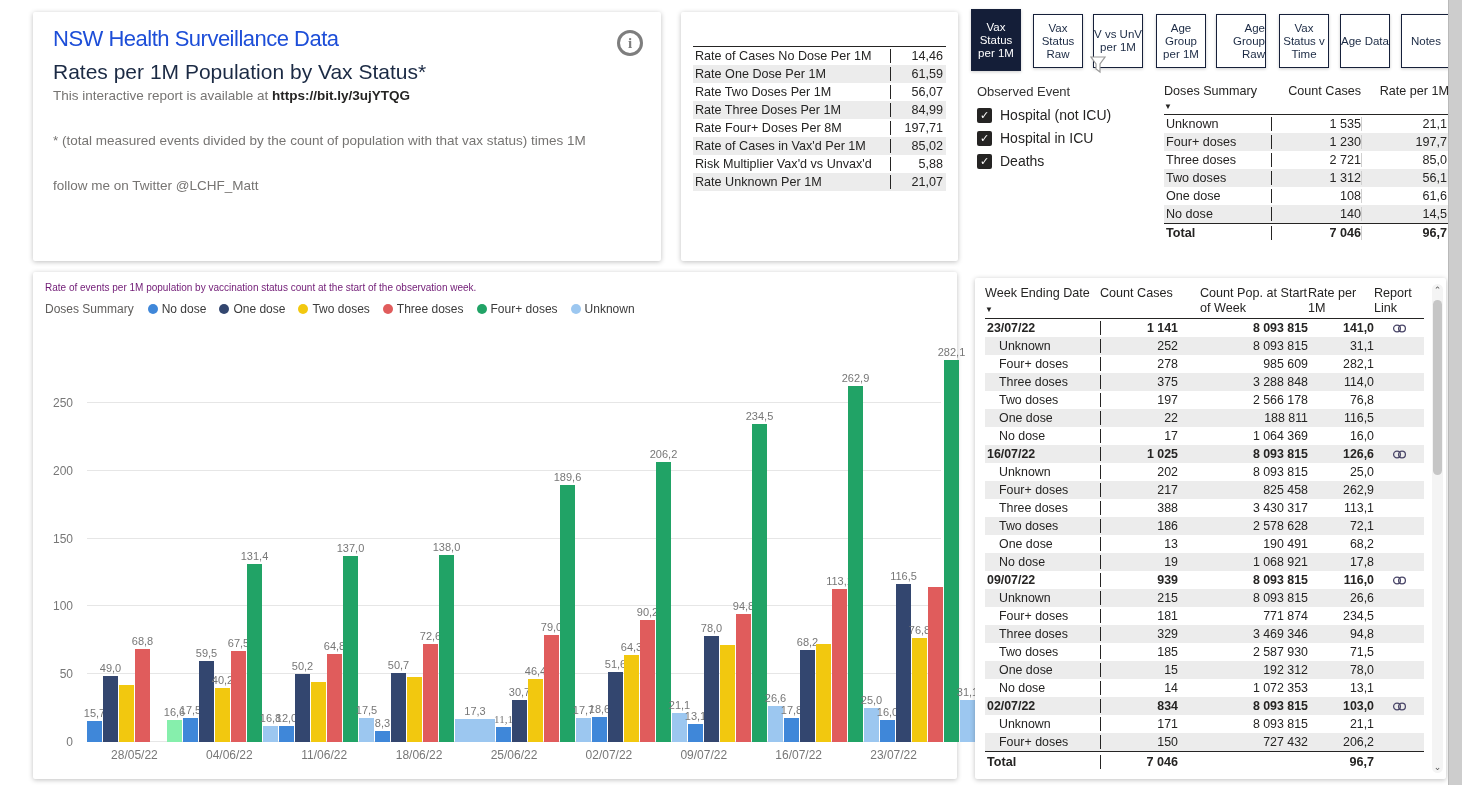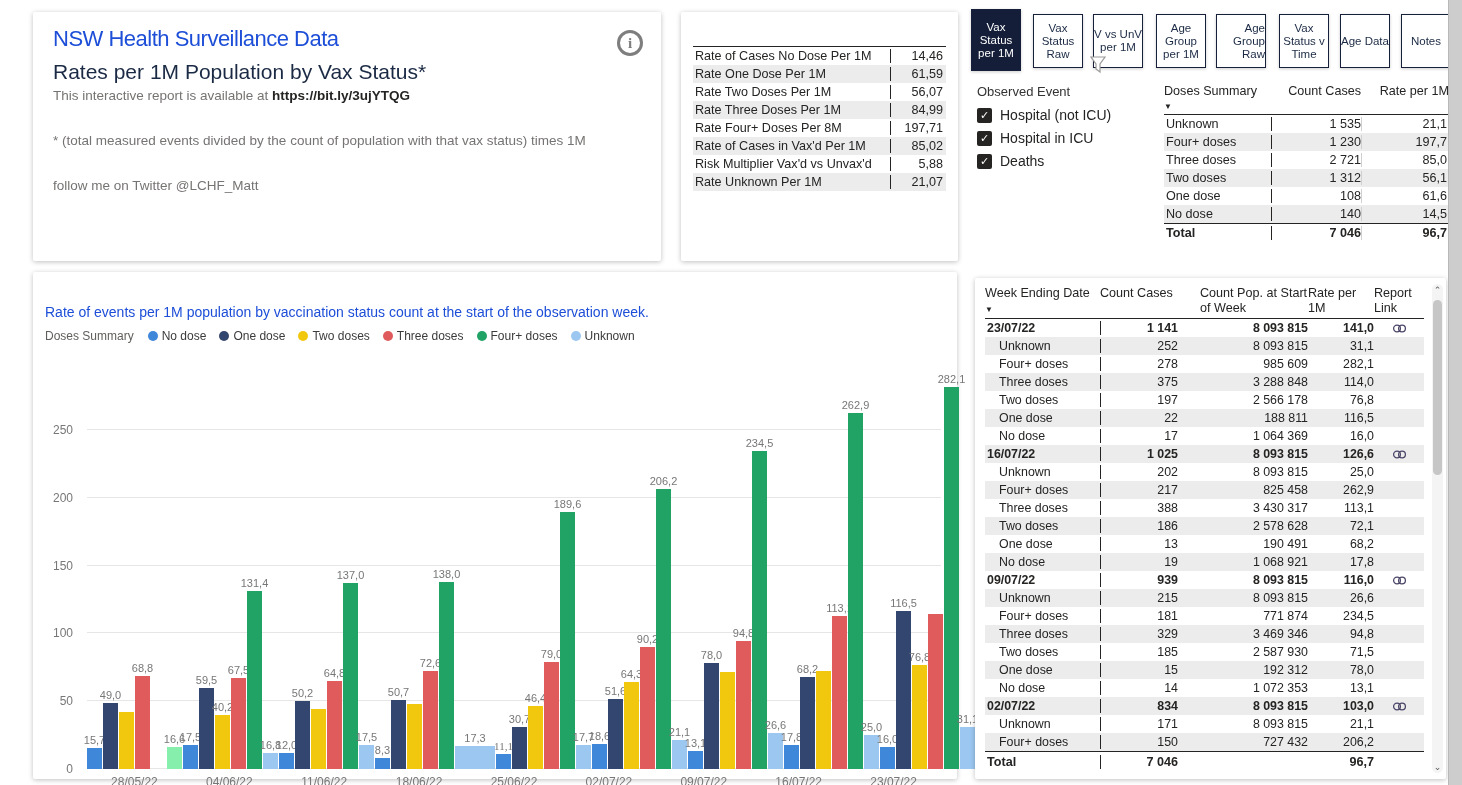--- a/index.html
+++ b/index.html
@@ -57,21 +57,21 @@
   .doses .body { border-top:1px solid #252423; }
   .d-row { display:flex; height:18px; align-items:center; font-size:12.6px; }
   .d-row:nth-child(even) { background:#ececec; }
   .d-row .c1 { flex:1; padding-left:2px; }
   .d-row .c2 { width:90px; text-align:right; border-left:1px solid #252423; }
   .d-row .c3 { width:88px; text-align:right; border-left:1px solid #d0d0d0; padding-right:2px; }
   .d-row.total { font-weight:700; border-top:1px solid #252423; background:#fff !important; }
 
   
   .chart-card { left:33px; top:272px; width:924px; height:507px; padding:10px 12px; }
-  .chart-title { font-size:14px; color:#1d4ed8;margin-top:22px; }
+  .chart-title { font-size:10px; color:#701a75; }
   .legend { display:flex; align-items:center; margin-top:9px; font-size:12px; color:#3b3b3b; }
   .legend .lg-title { color:#605e5c; margin-right:14px; }
   .lg-item { display:flex; align-items:center; margin-right:13px; }
   .lg-dot { width:10px; height:10px; border-radius:50%; margin-right:4px; }
   .plot-wrap { position:relative; margin-top:14px; height:412px; }
   .y-axis { position:absolute; left:0; top:0; bottom:0; width:34px; }
   .y-lab { position:absolute; right:6px; transform:translateY(50%); font-size:12px; color:#777; }
   .plot { position:absolute; left:42px; right:4px; top:0; bottom:0; }
   .gridline { position:absolute; left:0; right:0; height:1px; background:#e6e6e6; }
   .groups { position:absolute; left:0; right:0; top:0; bottom:0; display:flex; justify-content:space-around; align-items:flex-end; }

